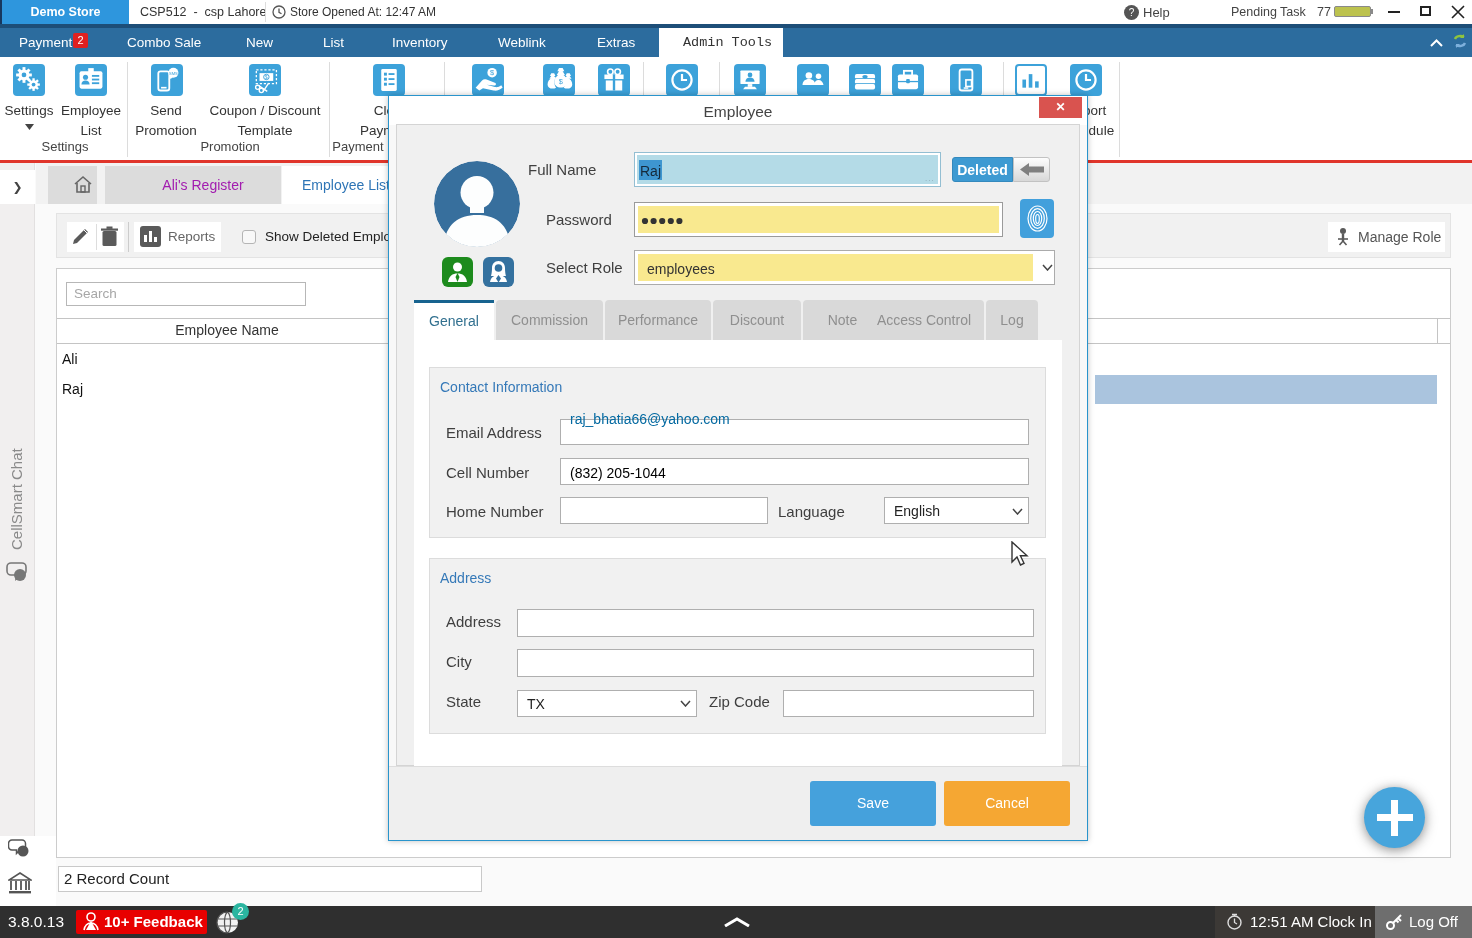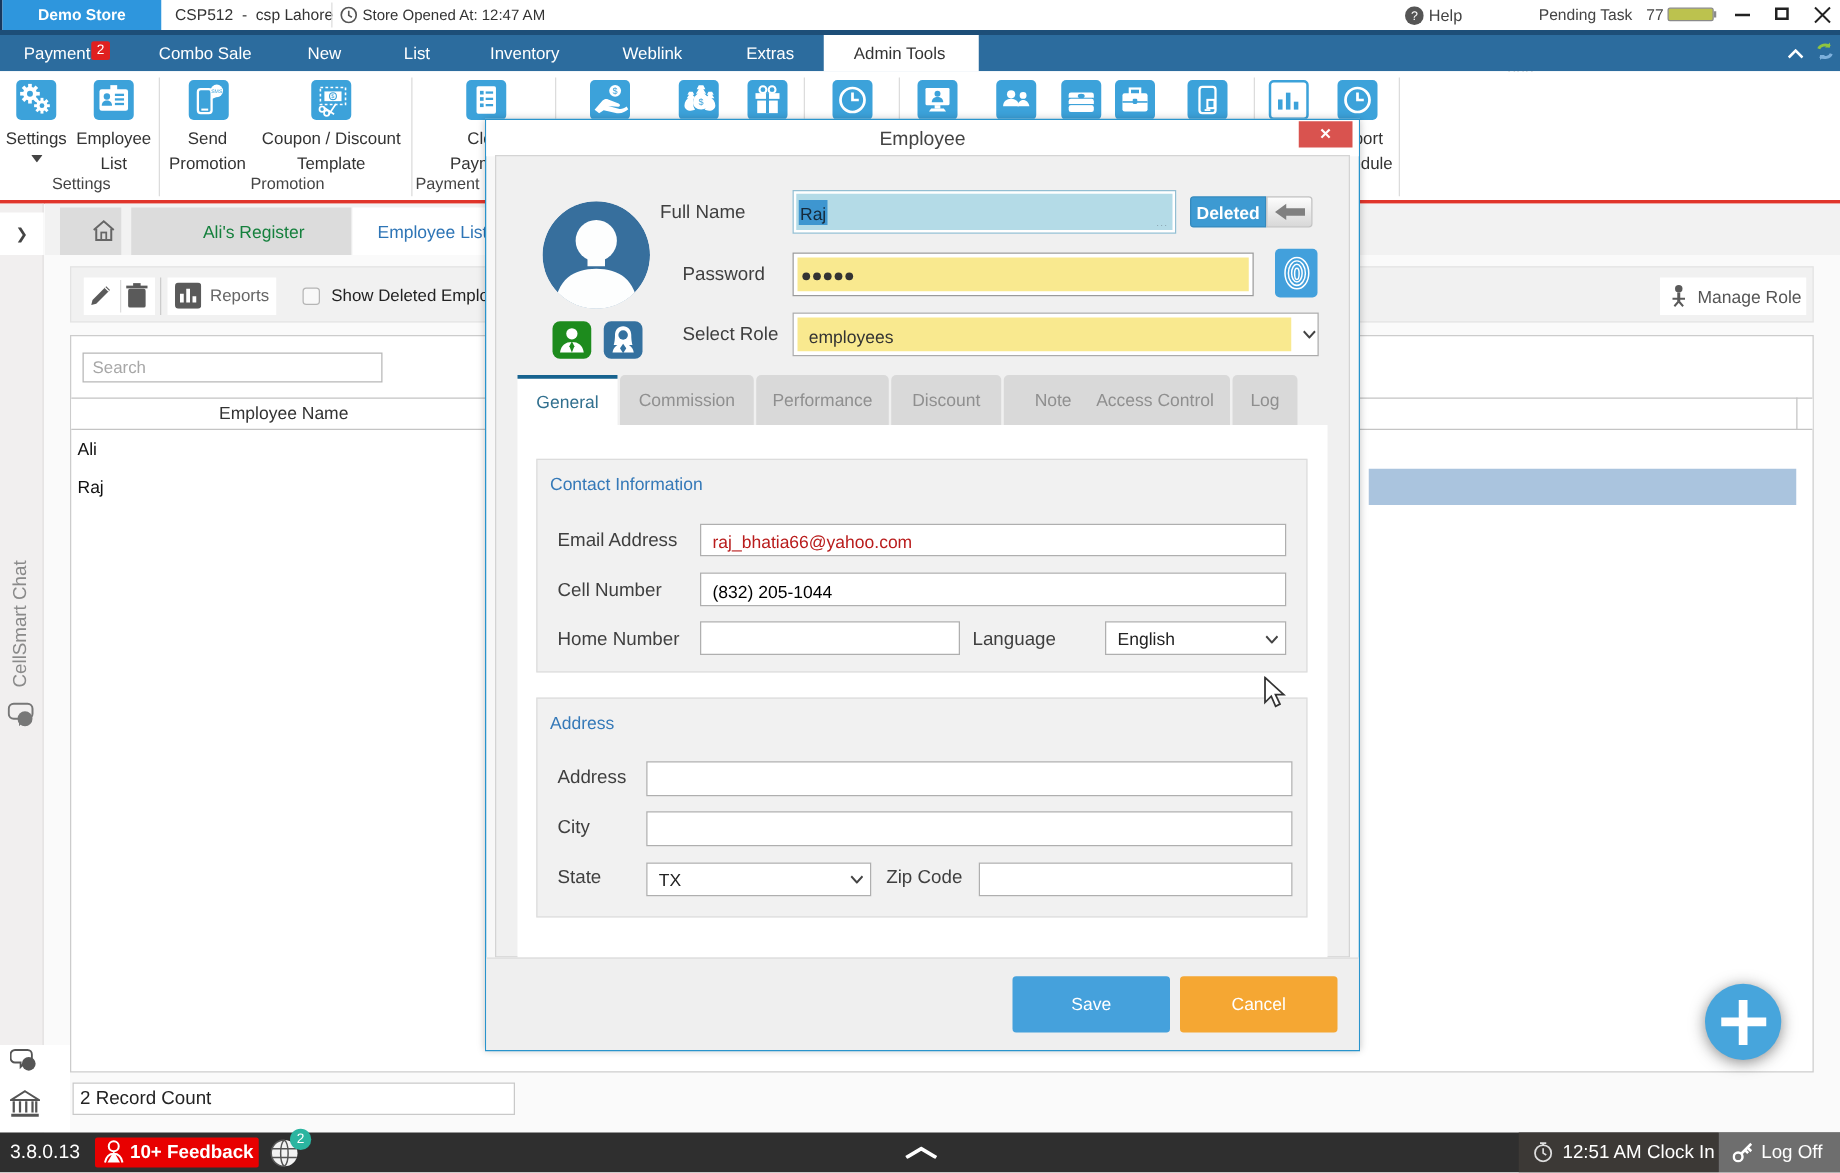--- a/index.html
+++ b/index.html
@@ -4,21 +4,21 @@
 <style>
 *{margin:0;padding:0;box-sizing:border-box;}
 html,body{width:1472px;height:938px;overflow:hidden;}
 body{position:relative;font-family:"Liberation Sans",sans-serif;background:#fff;color:#333;}
 .abs{position:absolute;}
 .ric{position:absolute;top:64px;width:32px;height:32px;background:#3ca2da;border-radius:4px;}
 .rlab{position:absolute;top:101px;font-size:13.5px;color:#333;text-align:center;line-height:20px;}
 .rgrp{position:absolute;top:139px;font-size:13px;color:#444;text-align:center;}
 .rsep{position:absolute;top:62px;width:1px;height:95px;background:#dcdcdc;}
 .mi{position:absolute;top:28px;height:29px;line-height:29px;color:#fff;font-size:13.5px;}
-.tabgray{position:absolute;top:166px;height:38px;background:#dcdcdc;color:#15803d;font-size:14px;text-align:center;line-height:38px;padding-left:20px;}
+.tabgray{position:absolute;top:166px;height:38px;background:#dcdcdc;color:#a21caf;font-size:14px;text-align:center;line-height:38px;padding-left:20px;}
 .glabel{color:#3579b8;font-size:14px;position:absolute;}
 .flabel{position:absolute;font-size:15px;color:#3f3f3f;}
 .finput{position:absolute;background:#fff;border:1px solid #afafaf;}
 .mtab{position:absolute;top:300px;height:40px;background:#d9d9d9;border-radius:4px 4px 0 0;color:#8f8f8f;font-size:14px;text-align:center;line-height:40px;}
 </style>
 </head>
 <body>
 
 <div class="abs" style="left:0;top:0;width:1472px;height:24px;background:#fff;"></div>
 <div class="abs" style="left:0;top:0;width:2px;height:24px;background:#17375e;"></div>
@@ -50,21 +50,21 @@
 <div class="abs" style="left:0;top:28px;width:1472px;height:29px;background:#2c6c9e;"></div>
 <div class="mi" style="left:19px;">Payment</div>
 <div class="abs" style="left:73px;top:33px;width:15px;height:15px;background:#e02020;border-radius:2px;color:#fff;font-size:11px;text-align:center;line-height:15px;">2</div>
 <div class="mi" style="left:127px;">Combo Sale</div>
 <div class="mi" style="left:246px;">New</div>
 <div class="mi" style="left:323px;">List</div>
 <div class="mi" style="left:392px;">Inventory</div>
 <div class="mi" style="left:498px;">Weblink</div>
 <div class="mi" style="left:597px;">Extras</div>
 <div class="abs" style="left:659px;top:28px;width:124px;height:29px;background:#fff;"></div>
-<div class="mi" style="left:683px;color:#333;">Admin Tools</div>
+<div class="mi" style="left:683px;color:#333;font-family:Liberation Mono, monospace;">Admin Tools</div>
 <svg class="abs" style="left:1430px;top:39px;" width="13" height="8" viewBox="0 0 13 8">
     <path d="M1 7l5.5-5.5L12 7" fill="none" stroke="#fff" stroke-width="2"></path>
   </svg>
 <svg class="abs" style="left:1452px;top:33px;" width="16" height="16" viewBox="0 0 16 16">
     <path d="M3 6c1-3 6-4 9-2" fill="none" stroke="#8fc43f" stroke-width="2.4"></path>
     <path d="M12 1v4h-4z" fill="#8fc43f"></path>
     <path d="M13 10c-1 3-6 4-9 2" fill="none" stroke="#7db0dc" stroke-width="2.4"></path>
     <path d="M4 15v-4h4z" fill="#7db0dc"></path>
   </svg>
 
@@ -305,21 +305,21 @@
 <div class="abs" style="left:0;top:836px;width:56px;height:70px;background:#fff;"></div>
 <svg class="abs" style="left:8px;top:838px;" width="24" height="22" viewBox="0 0 24 22">
     <path d="M4 2h10a3.5 3.5 0 013.5 3.5v3A3.5 3.5 0 0114 12h-2l-3.5 3.5V12H4A3.5 3.5 0 01.5 8.5v-3A3.5 3.5 0 014 2z" fill="none" stroke="#555" stroke-width="1.5"></path>
     <circle cx="15" cy="13" r="5.5" fill="#555"></circle>
   </svg>
 <svg class="abs" style="left:8px;top:872px;" width="24" height="24" viewBox="0 0 24 24">
     <path d="M12 1L23 8H1z" fill="none" stroke="#555" stroke-width="1.6"></path>
     <path d="M3 9v9M8 9v9M13 9v9M18 9v9M21 9v9" stroke="#555" stroke-width="1.8"></path>
     <rect x="1" y="19" width="22" height="2.4" fill="#555"></rect>
   </svg>
-<div class="abs" style="left:58px;top:866px;width:354px;height:26px;background:#fff;border:1px solid #c9c9c9;font-size:15px;color:#222;line-height:23px;padding-left:5px;">2 Record Count</div>
+<div class="abs" style="left:58px;top:866px;width:424px;height:26px;background:#fff;border:1px solid #c9c9c9;font-size:15px;color:#222;line-height:23px;padding-left:5px;">2 Record Count</div>
 
 <div class="abs" style="left:1364px;top:787px;width:61px;height:61px;border-radius:50%;background:#47a5dc;box-shadow:0 2px 12px rgba(40,40,40,0.55);"></div>
 <div class="abs" style="left:1391px;top:800px;width:7px;height:36px;background:#fff;"></div>
 <div class="abs" style="left:1377px;top:814px;width:36px;height:7px;background:#fff;"></div>
 
 <div class="abs" style="left:388px;top:95px;width:700px;height:746px;background:#f8f8f8;border:1px solid #2994cc;box-shadow:0 0 6px rgba(0,0,0,0.25);"></div>
 <div class="abs" style="left:389px;top:96px;width:698px;height:29px;background:#fff;"></div>
 <div class="abs" style="left:389px;top:103px;width:698px;text-align:center;font-size:15.5px;color:#444;">Employee</div>
 <div class="abs" style="left:1039px;top:97px;width:43px;height:21px;background:#d9534f;color:#fff;text-align:center;font-size:12px;font-weight:bold;line-height:21px;">✕</div>
 
@@ -401,21 +401,21 @@
 <div class="mtab" style="left:803px;width:79px;">Note</div>
 <div class="mtab" style="left:864px;width:120px;">Access Control</div>
 <div class="mtab" style="left:986px;width:52px;">Log</div>
 
 <div class="abs" style="left:414px;top:340px;width:648px;height:426px;background:#fff;"></div>
 
 <div class="abs" style="left:429px;top:367px;width:617px;height:171px;background:#f1f1f1;border:1px solid #dcdcdc;"></div>
 <div class="glabel" style="left:440px;top:379px;">Contact Information</div>
 <div class="flabel" style="left:446px;top:424px;">Email Address</div>
 <div class="finput" style="left:560px;top:419px;width:469px;height:26px;"></div>
-<div class="abs" style="left:570px;top:425px;font-size:14px;color:#b91c1c;">raj_bhatia66@yahoo.com</div>
+<div class="abs" style="left:570px;top:411px;font-size:14px;color:#0369a1;">raj_bhatia66@yahoo.com</div>
 <div class="flabel" style="left:446px;top:464px;">Cell Number</div>
 <div class="finput" style="left:560px;top:458px;width:469px;height:27px;"></div>
 <div class="abs" style="left:570px;top:465px;font-size:14px;color:#000000;">(832) 205-1044</div>
 <div class="flabel" style="left:446px;top:503px;">Home Number</div>
 <div class="finput" style="left:560px;top:497px;width:208px;height:27px;"></div>
 <div class="flabel" style="left:778px;top:503px;">Language</div>
 <div class="finput" style="left:884px;top:497px;width:145px;height:27px;"></div>
 <div class="abs" style="left:894px;top:503px;font-size:14px;color:#222;">English</div>
 <svg class="abs" style="left:1012px;top:508px;" width="11" height="7" viewBox="0 0 11 7">
     <path d="M1 1l4.5 5L10 1" fill="none" stroke="#444" stroke-width="1.5"></path>

